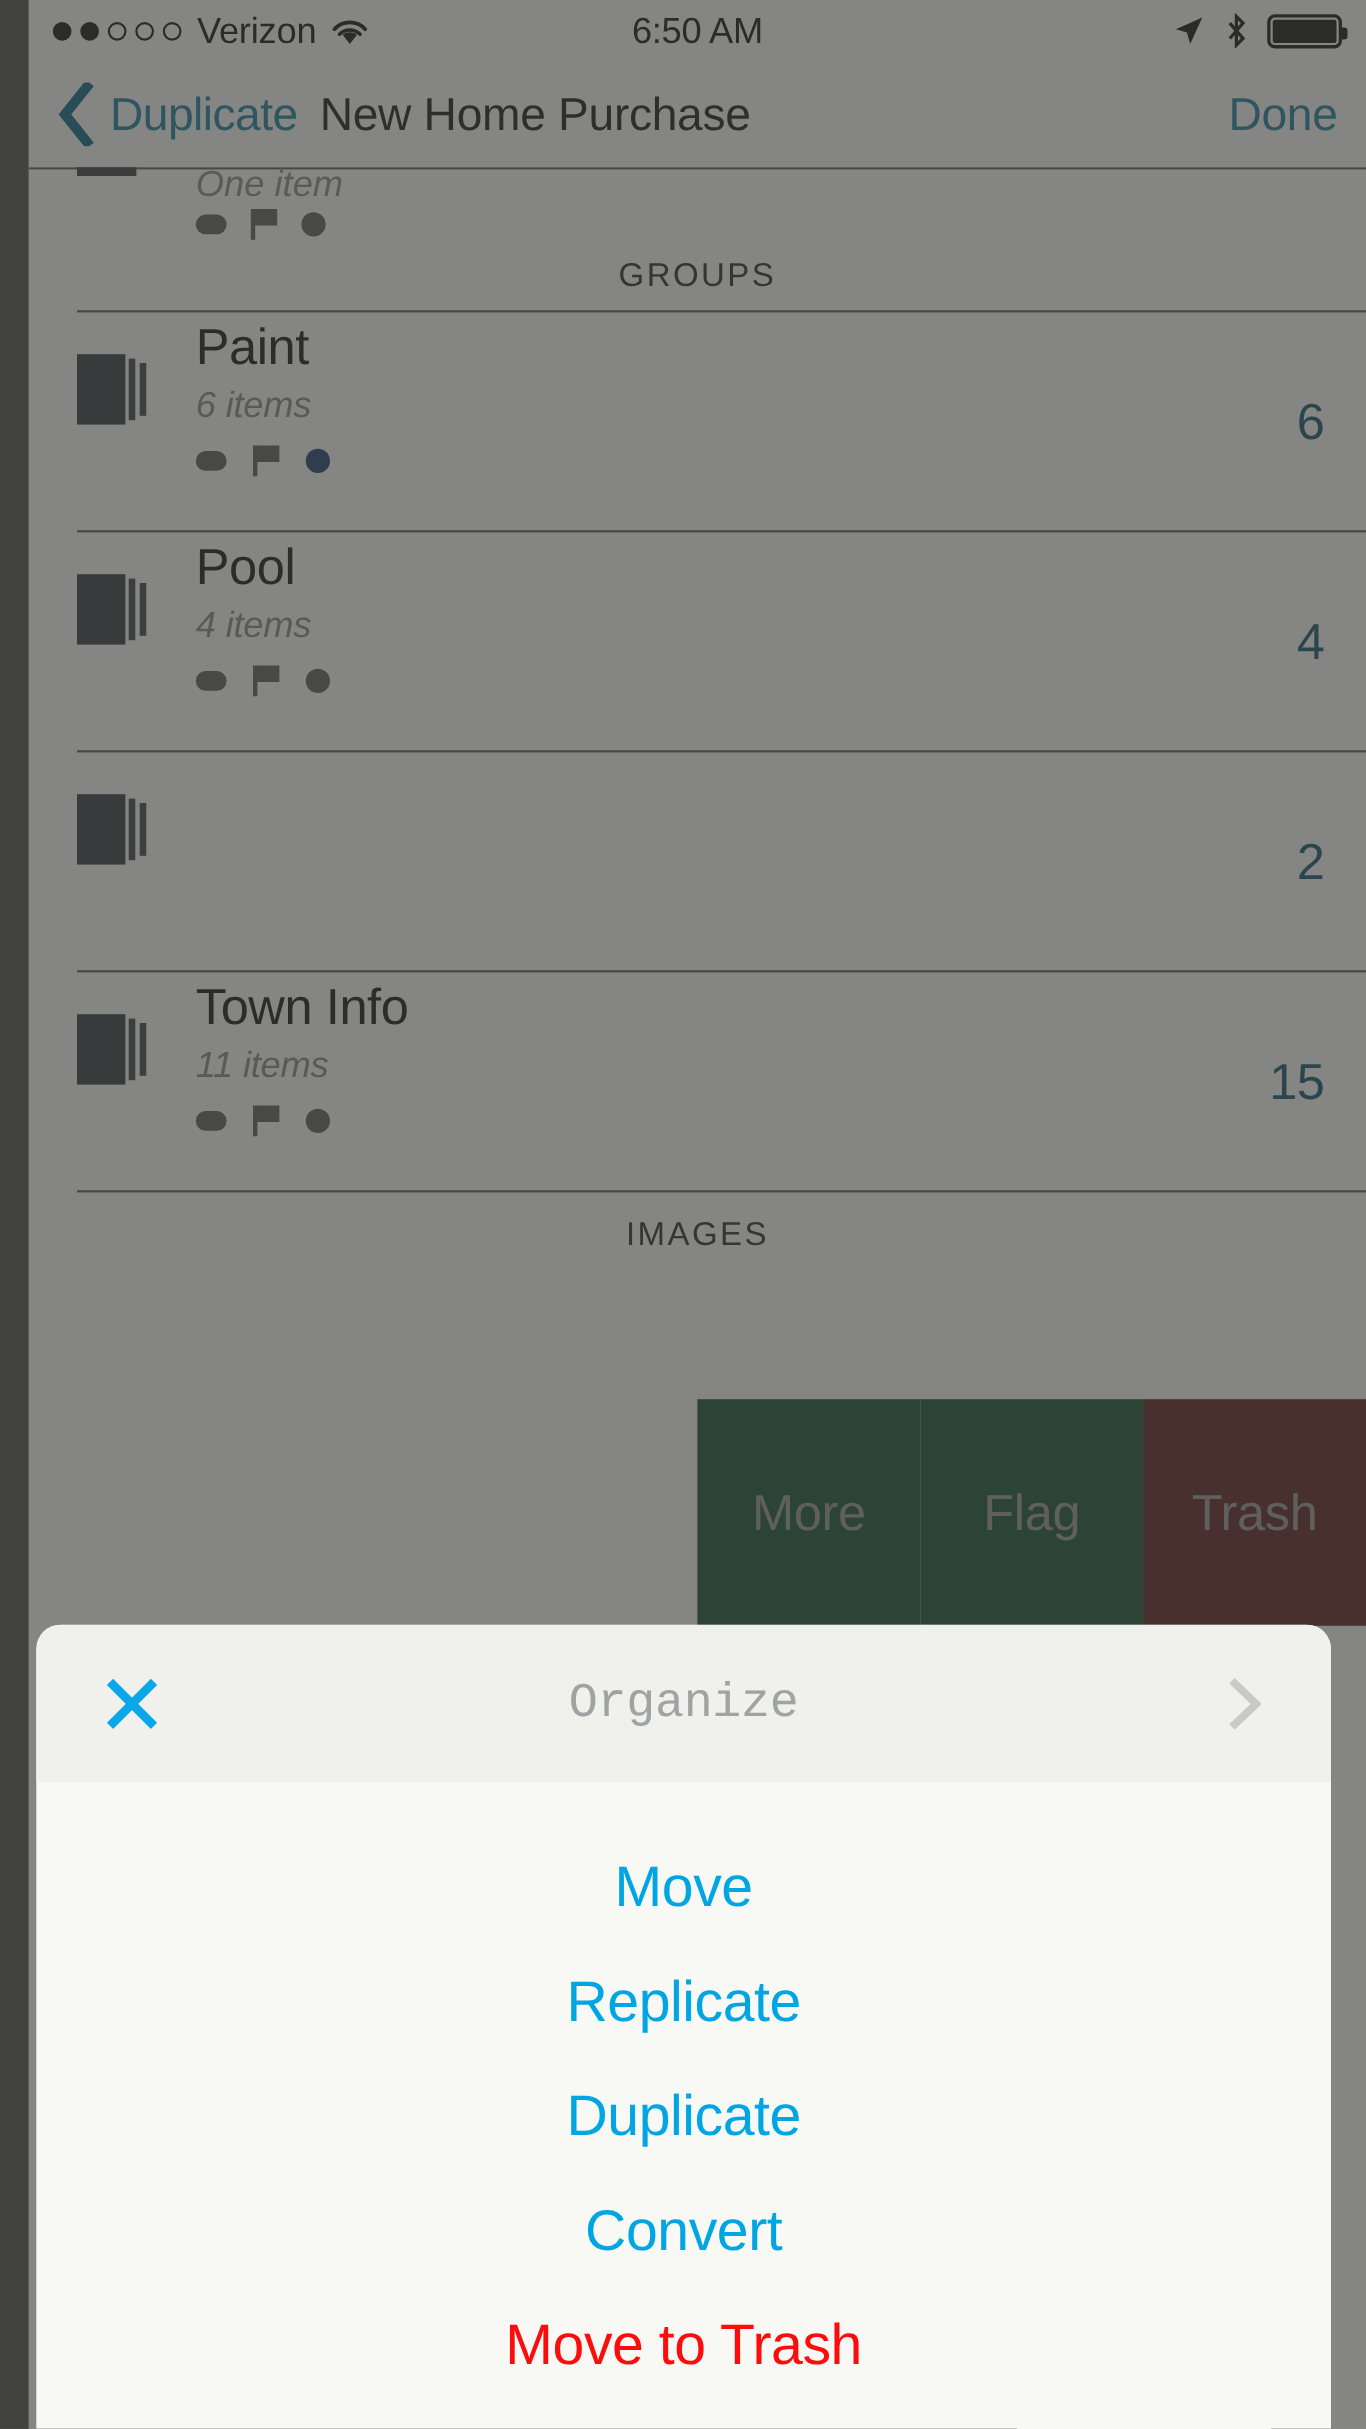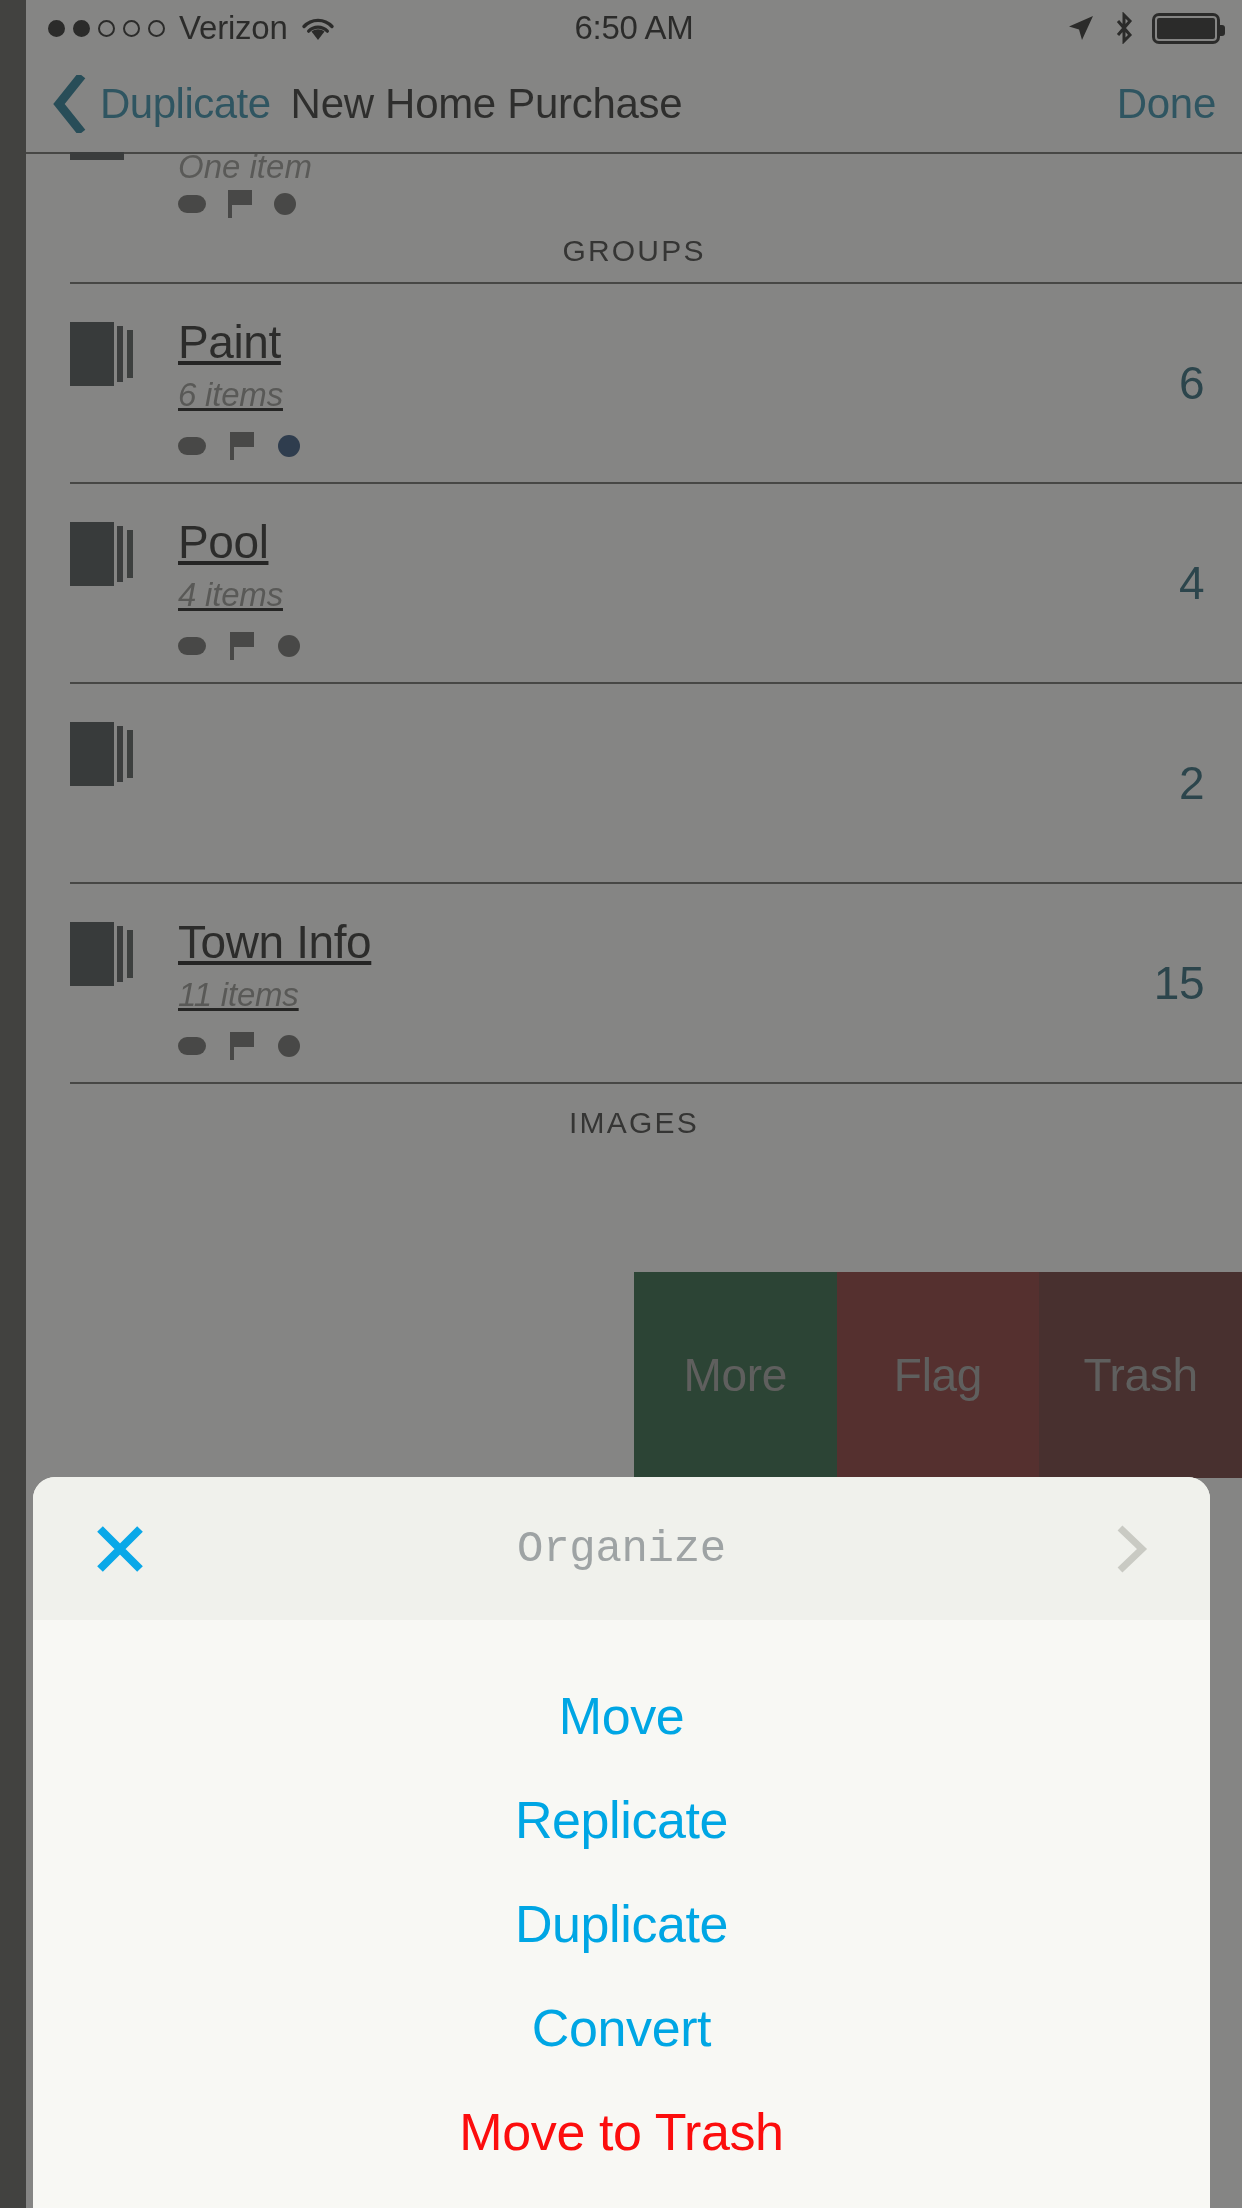--- a/index.html
+++ b/index.html
@@ -135,21 +135,21 @@
   .grp-icon .page-b {
     position: absolute; left: 47px; top: 4px;
     width: 6px; height: 56px;
     background: #3d4346;
   }
   .grp-icon .page-c {
     position: absolute; left: 57px; top: 8px;
     width: 6px; height: 48px;
     background: #414749;
   }
-  .row-text { position: absolute; left: 152px; top: 34px; text-decoration: underline; }
+  .row-text { position: absolute; left: 152px; top: 7px; }
   .row-title { font-size: 46px; color: #141414; letter-spacing: -0.4px; line-height: 1.05; }
   .row-sub { font-size: 33px; font-style: italic; color: #8a8a87; margin-top: 10px; letter-spacing: -0.2px; }
   .row-badges { display: flex; align-items: center; gap: 24px; margin-top: 18px; }
   .bdg-tag { width: 28px; height: 18px; border-radius: 9px; background: #5e5e5c; }
   .bdg-flag { position: relative; width: 24px; height: 28px; }
   .bdg-flag .pole { position: absolute; left: 0; top: 0; width: 4px; height: 28px; background: #5e5e5c; }
   .bdg-flag .cloth { position: absolute; left: 3px; top: 0; width: 21px; height: 15px; background: #5e5e5c; }
   .bdg-dot { width: 22px; height: 22px; border-radius: 50%; background: #5e5e5c; }
   .bdg-dot.blue { background: #1b3f6e; }
   .row-count {
@@ -174,21 +174,21 @@
   .swipe-btn {
     flex: 1;
     display: flex;
     align-items: center;
     justify-content: center;
     font-size: 46px;
     color: #9a9a98;
     letter-spacing: -0.3px;
   }
   .swipe-btn.more { background: #14532d; }
-  .swipe-btn.flag { background: #7f1d1d; text-align: right; }
+  .swipe-btn.flag { background: #14532d; text-align: right; }
   .swipe-btn.trash { background: #5c1f1f; }
 
   
   #dim {
     position: absolute;
     inset: 0;
     background: rgba(60,60,58,0.62);
     pointer-events: none;
   }
 

